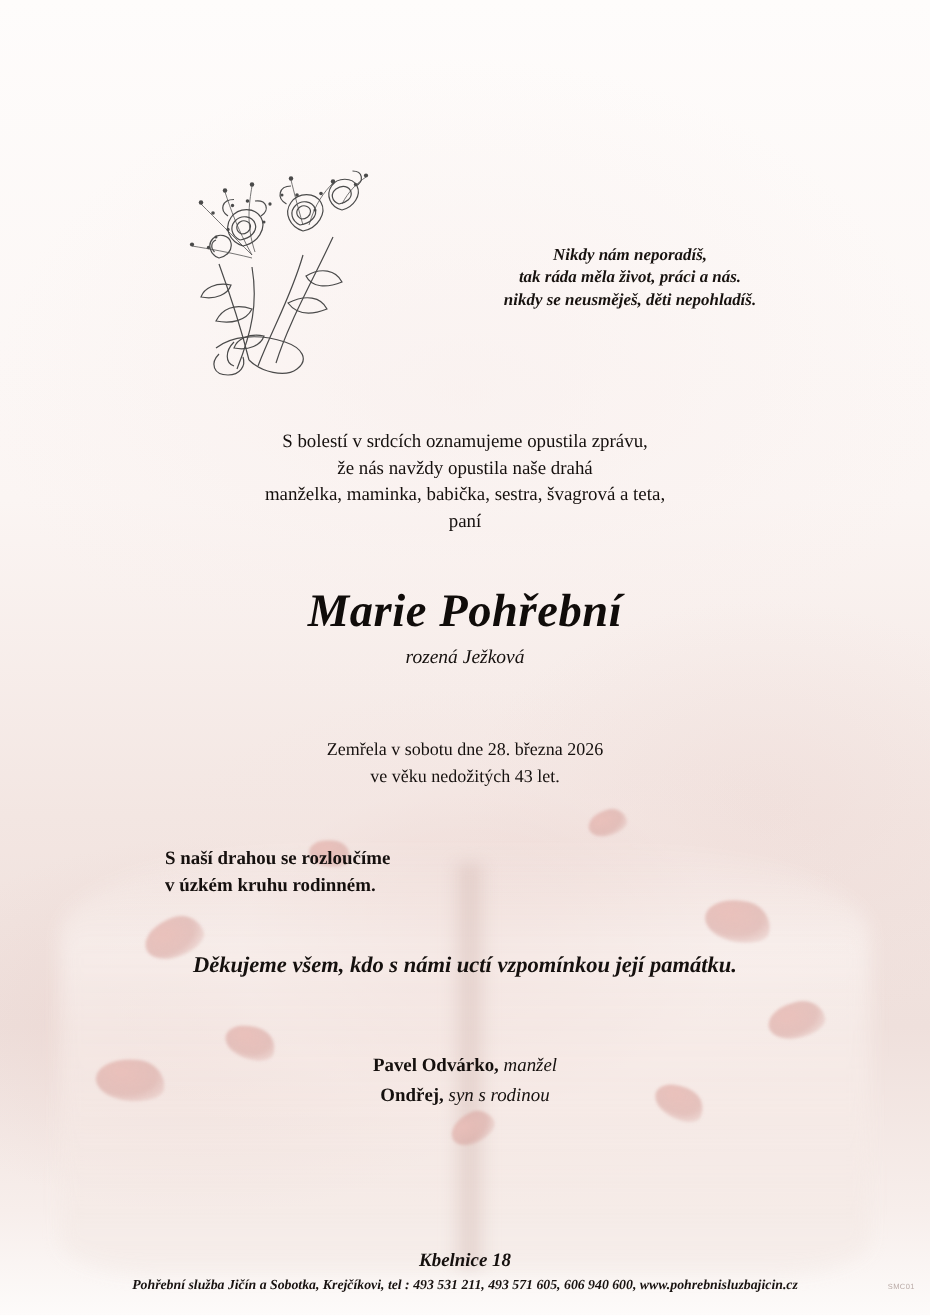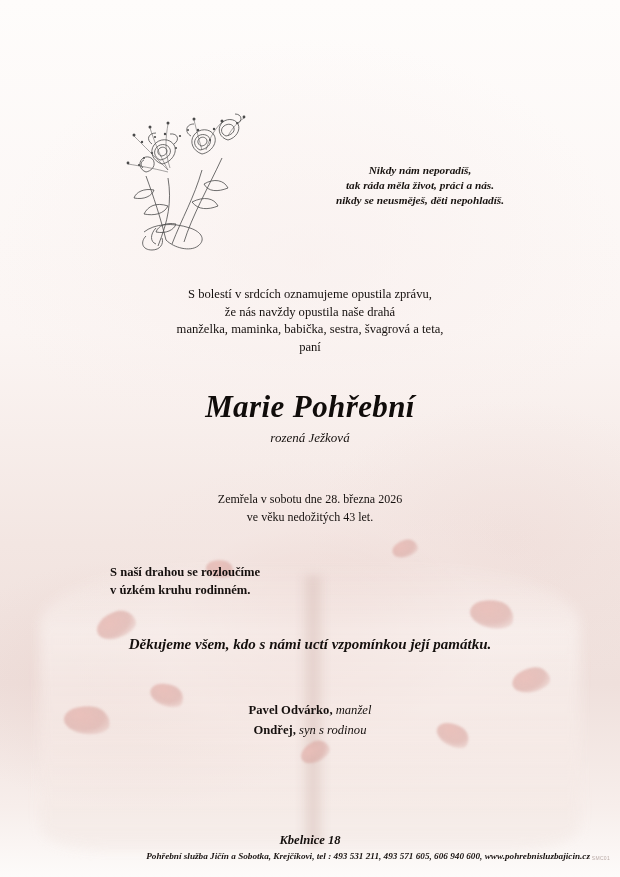--- a/index.html
+++ b/index.html
@@ -182,21 +182,21 @@
     font-style: italic;
     color: #15100e;
     margin-top: 40px;
   }
 
   .footer {
     position: absolute;
     left: 30px;
     top: 851px;
     width: 560px;
-    text-align: right;
+    text-align: center;
     font-size: 9.2px;
     font-weight: bold;
     font-style: italic;
     color: #181210;
   }
 
   .code {
     position: absolute;
     right: 10px;
     top: 855px;

